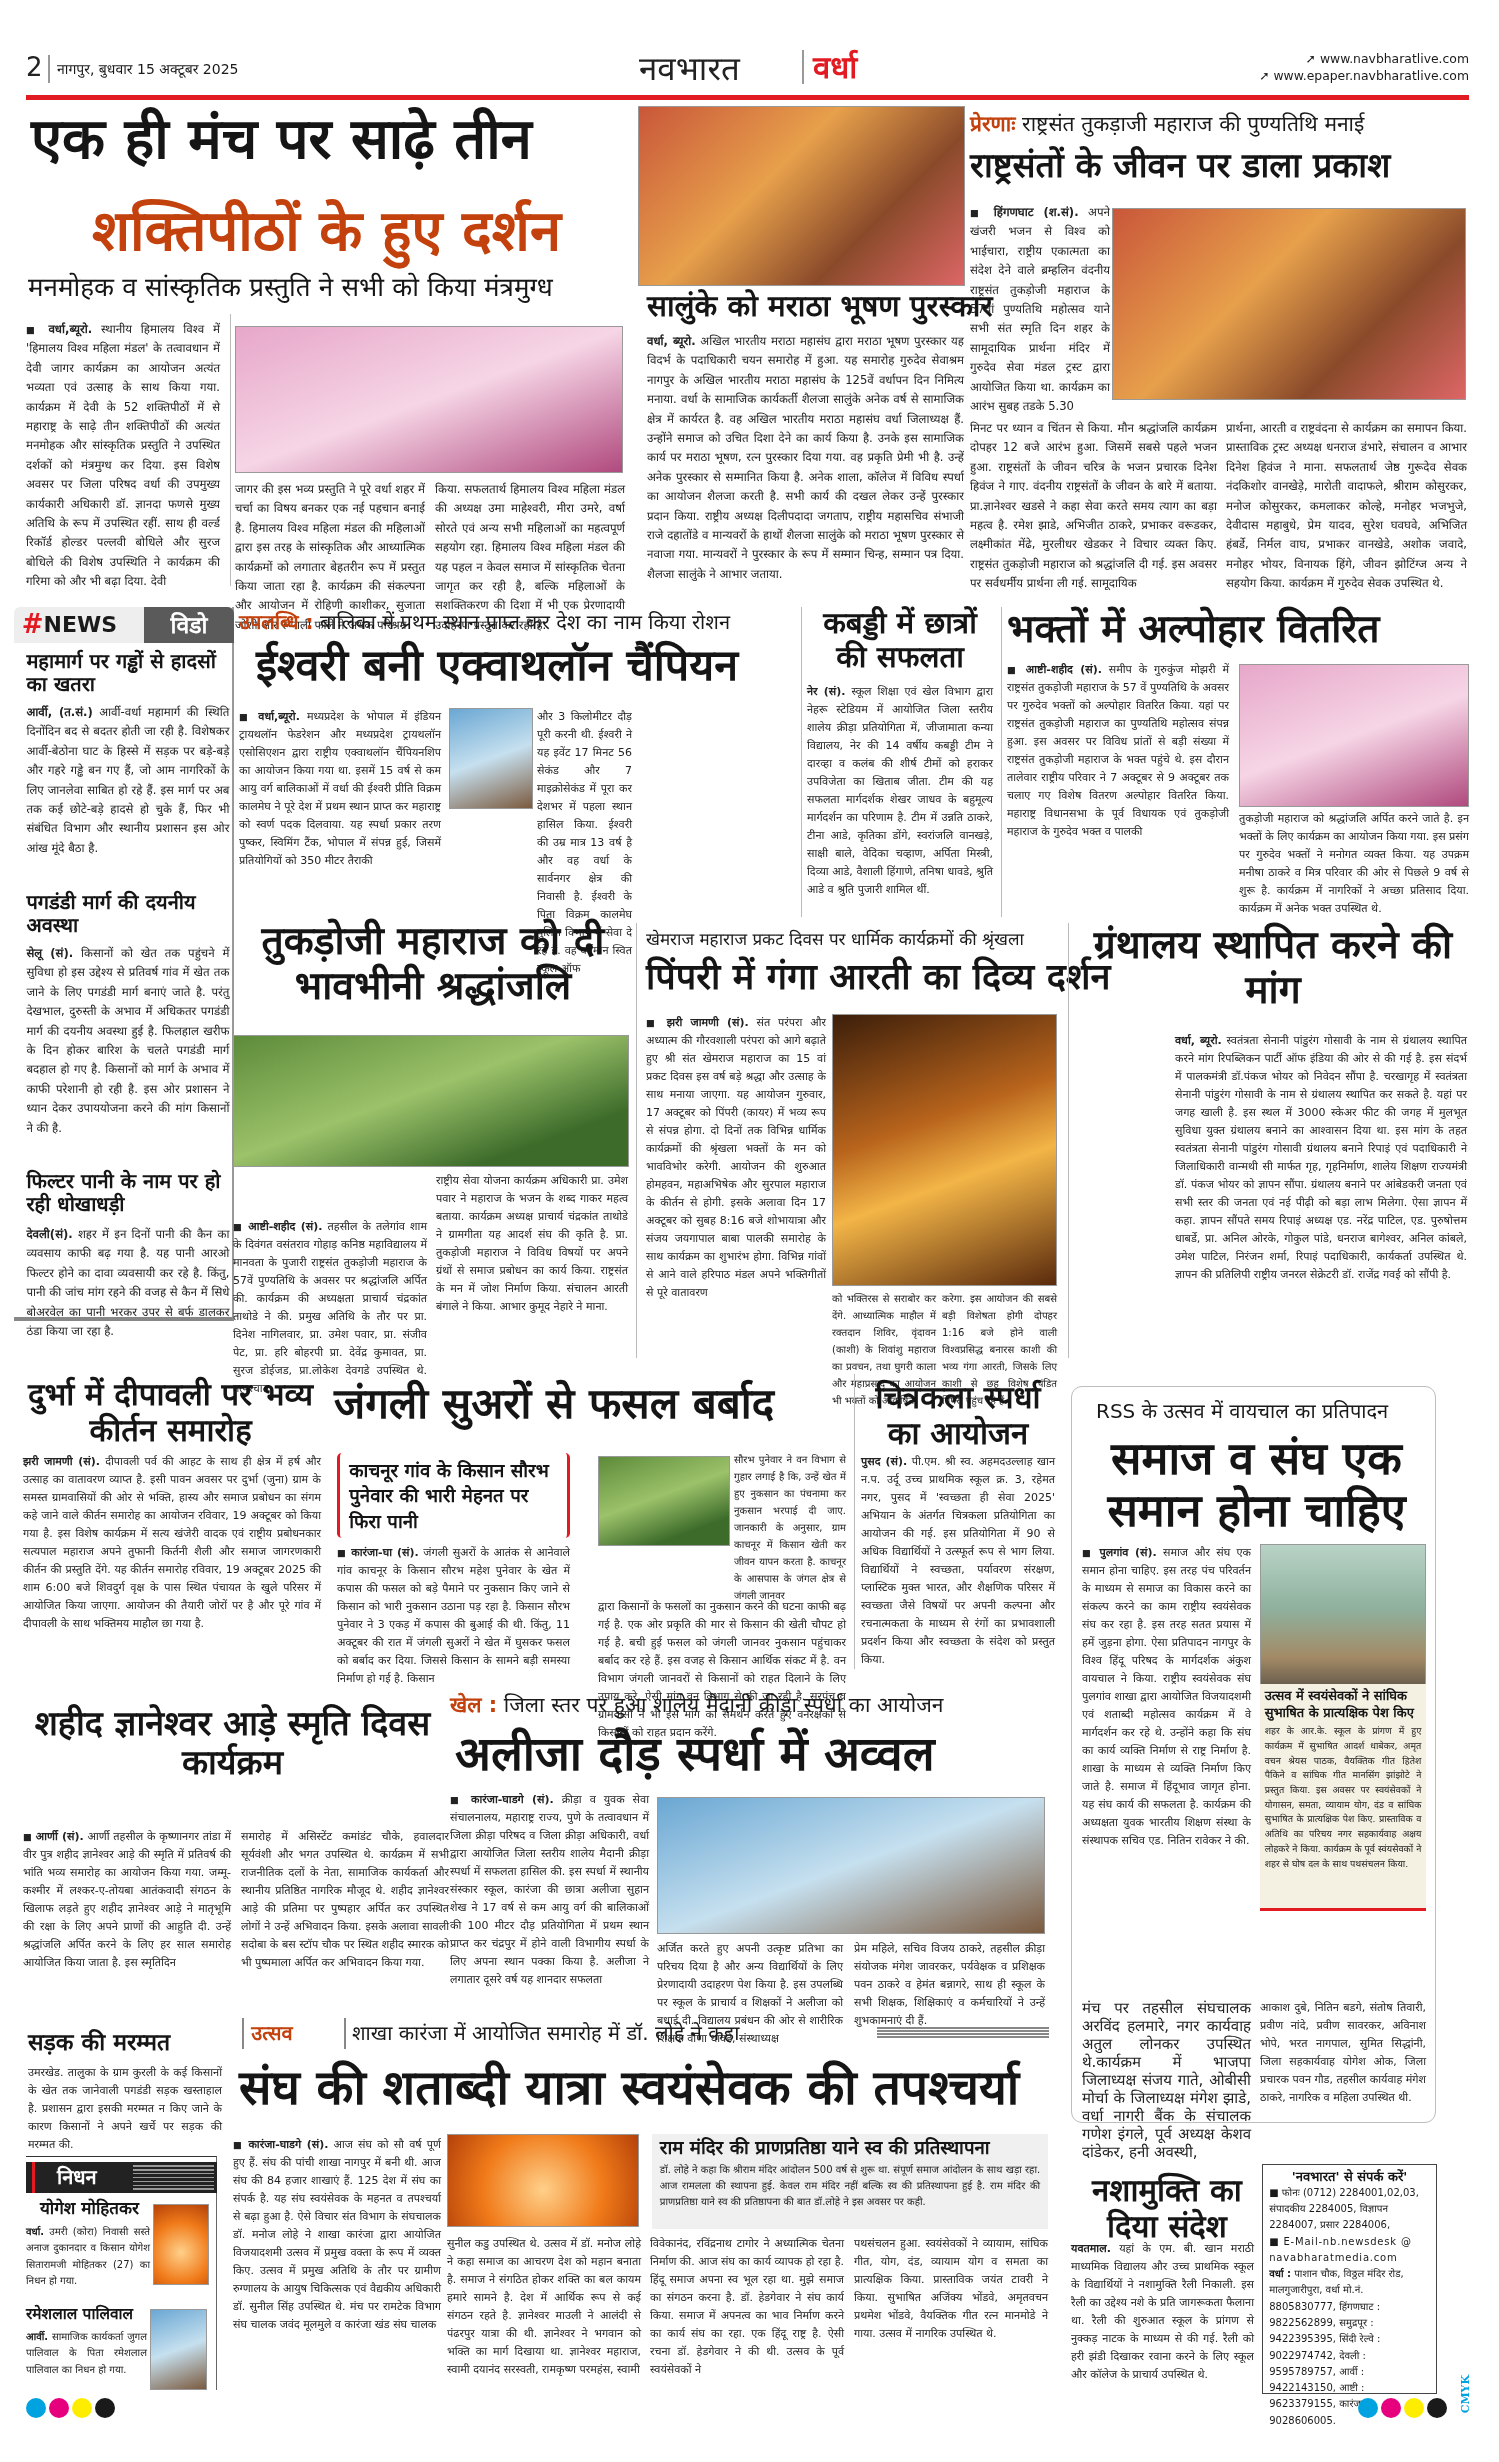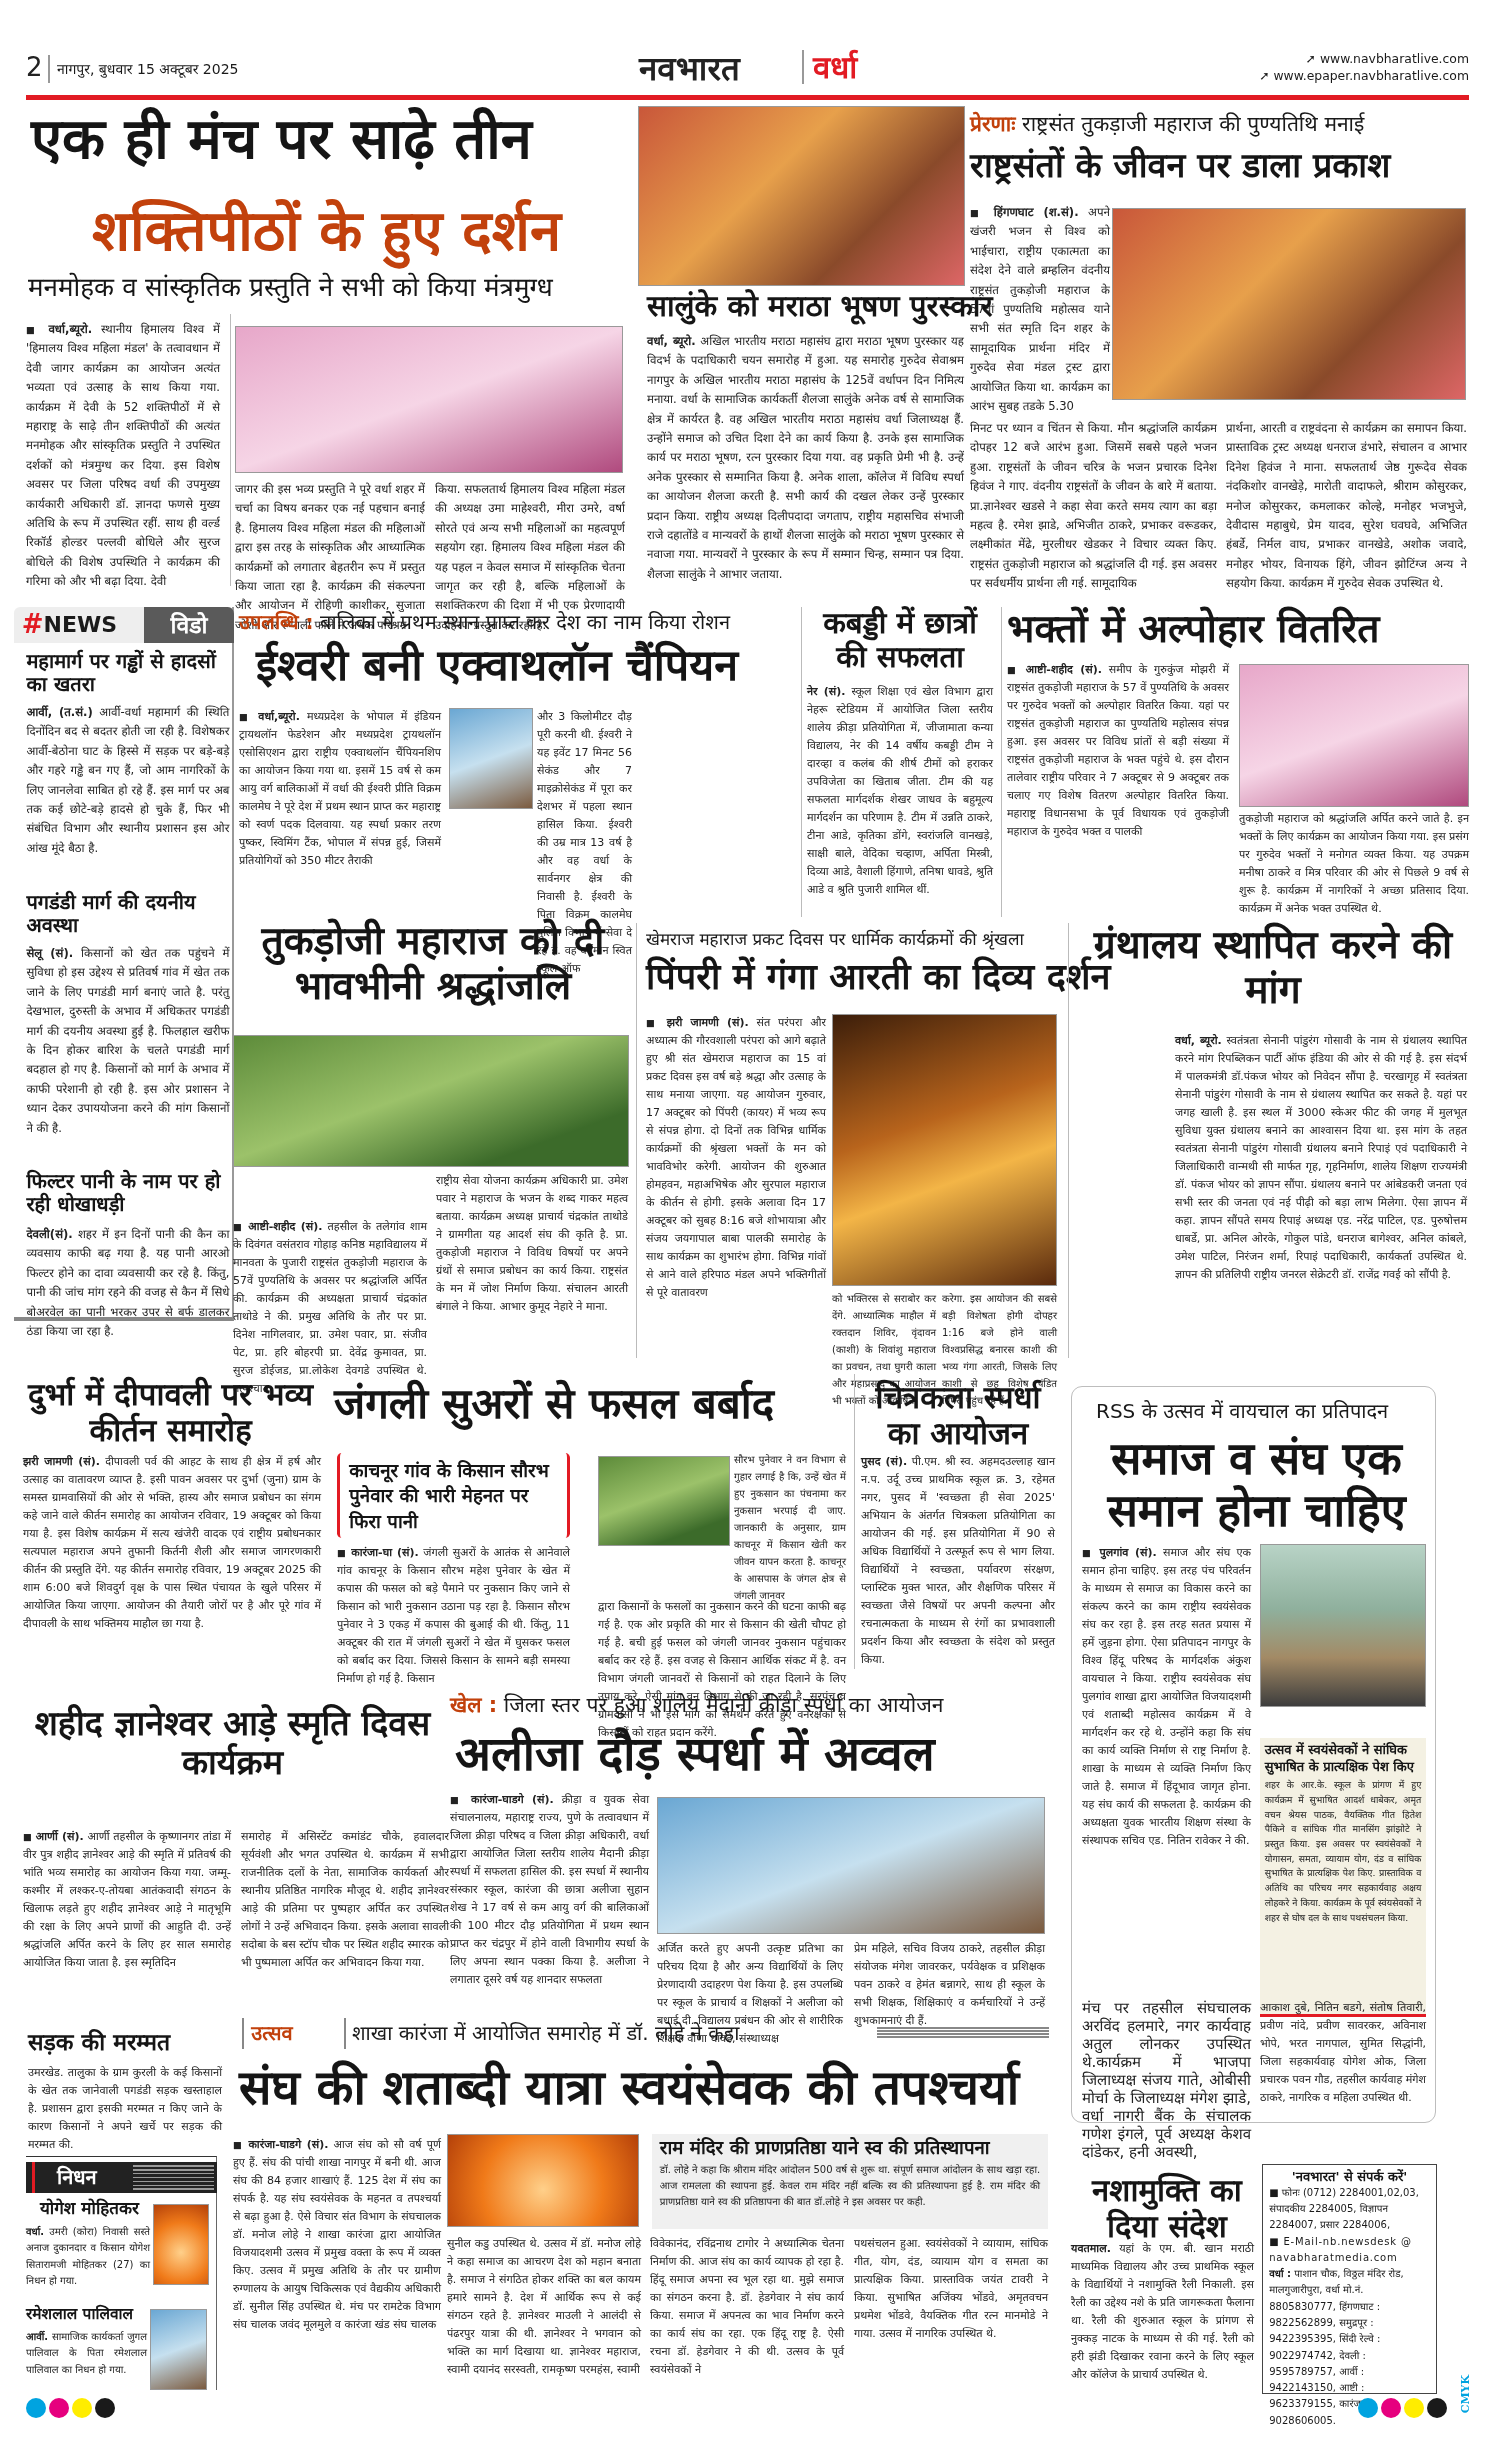--- a/index.html
+++ b/index.html
@@ -23,21 +23,21 @@
   .boxed { border: 1.6px solid #bdbdbd; border-radius: 11px; }
   .dot { width: 20px; height: 20px; border-radius: 50%; display: inline-block; margin-right: 3.1px; }
 </style>
 </head>
 <body>
 
 <div class="abs" style="left:26px;top:47px;width:1443px;height:51px;">
   <span class="abs sans" style="left:0;top:4.7px;font-size:26px;color:#222;">2</span>
   <span class="abs" style="left:22px;top:7.8px;width:1.6px;height:28px;background:#999;"></span>
   <span class="abs sans" style="left:31px;top:12.4px;font-size:14px;">नागपुर, बुधवार 15 अक्टूबर 2025</span>
-  <span class="abs sans" style="left:613px;top:-1.6px;font-size:33px;font-weight:bold;color:#222;">नवभारत</span>
+  <span class="abs sans" style="left:613px;top:-1.6px;font-size:33px;font-weight:normal;color:#222;">नवभारत</span>
   <span class="abs" style="left:776px;top:3.1px;width:1.6px;height:34px;background:#999;"></span>
   <span class="abs sans" style="left:787px;top:-1.6px;font-size:31px;font-weight:bold;color:#e21b23;">वर्धा</span>
   <div class="abs" style="right:0;top:3.1px;text-align:right;font-size:12.4px;line-height:17px;">
     <div><span>➚ </span><span>www.navbharatlive.com</span></div>
     <div><span>➚ </span><span>www.epaper.navbharatlive.com</span></div>
   </div>
 </div>
 <div class="abs" style="left:26px;top:95px;width:1443px;height:4.7px;background:#e21b23;"></div>
 
 <div class="abs hl" style="left:31px;top:107px;font-size:56px;">एक ही मंच पर साढ़े तीन</div>
@@ -169,21 +169,21 @@
 </div>
 
 <div class="abs boxed" style="left:1071px;top:1386px;width:365px;height:737px;"></div>
 <div class="abs" style="left:1096px;top:1397px;font-size:20px;">RSS के उत्सव में वायचाल का प्रतिपादन</div>
 <div class="abs hl" style="left:1086px;top:1433px;width:341px;font-size:45px;text-align:center;">समाज व संघ एक समान होना चाहिए</div>
 <div class="abs body-text" style="left:1082px;top:1544px;width:169px;font-size:11px;line-height:18px;">
   <span class="dateline bullet">पुलगांव (सं).</span>
   <span>समाज और संघ एक समान होना चाहिए. इस तरह पंच परिवर्तन के माध्यम से समाज का विकास करने का संकल्प करने का काम राष्ट्रीय स्वयंसेवक संघ कर रहा है. इस तरह सतत प्रयास में हमें जुड़ना होगा. ऐसा प्रतिपादन नागपुर के विश्व हिंदू परिषद के मार्गदर्शक अंकुश वायचाल ने किया. राष्ट्रीय स्वयंसेवक संघ पुलगांव शाखा द्वारा आयोजित विजयादशमी एवं शताब्दी महोत्सव कार्यक्रम में वे मार्गदर्शन कर रहे थे. उन्होंने कहा कि संघ का कार्य व्यक्ति निर्माण से राष्ट्र निर्माण है. शाखा के माध्यम से व्यक्ति निर्माण किए जाते है. समाज में हिंदूभाव जागृत होना. यह संघ कार्य की सफलता है. कार्यक्रम की अध्यक्षता युवक भारतीय शिक्षण संस्था के संस्थापक सचिव एड. नितिन रावेकर ने की.</span>
 </div>
 <div class="abs photo rss" style="left:1260px;top:1544px;width:166px;height:163px;"></div>
-<div class="abs" style="left:1260px;top:1738px;width:166px;height:279px;background:#f4f1e3;border-bottom:3.1px solid #e21b23;padding:3.1px 4.7px;">
+<div class="abs" style="left:1260px;top:1684px;width:166px;height:227px;background:#f4f1e3;border-bottom:3.1px solid #e21b23;padding:3.1px 4.7px;">
   <div class="hl" style="font-size:13px;line-height:17px;">उत्सव में स्वयंसेवकों ने सांघिक सुभाषित के प्रात्यक्षिक पेश किए</div>
   <div class="body-text" style="font-size:9.3px;line-height:14.7px;margin-top:3.1px;">शहर के आर.के. स्कूल के प्रांगण में हुए कार्यक्रम में सुभाषित आदर्श धाबेकर, अमृत वचन श्रेयस पाठक, वैयक्तिक गीत हितेश पैकिने व सांघिक गीत मानसिंग झांझोटे ने प्रस्तुत किया. इस अवसर पर स्वयंसेवकों ने योगासन, समता, व्यायाम योग, दंड व सांघिक सुभाषित के प्रात्यक्षिक पेश किए. प्रास्ताविक व अतिथि का परिचय नगर सहकार्यवाह अक्षय लोहकरे ने किया. कार्यक्रम के पूर्व स्वंयसेवकों ने शहर से घोष दल के साथ पथसंचलन किया.</div>
 </div>
 <div class="abs body-text" style="left:1082px;top:1999px;width:169px;font-size:15px;line-height:18px;">मंच पर तहसील संघचालक अरविंद हलमारे, नगर कार्यवाह अतुल लोनकर उपस्थित थे.कार्यक्रम में भाजपा जिलाध्यक्ष संजय गाते, ओबीसी मोर्चा के जिलाध्यक्ष मंगेश झाडे, वर्धा नागरी बैंक के संचालक गणेश इंगले, पूर्व अध्यक्ष केशव दांडेकर, हनी अवस्थी,</div>
 <div class="abs body-text" style="left:1260px;top:1999px;width:166px;font-size:11px;line-height:18px;">आकाश दुबे, नितिन बडगे, संतोष तिवारी, प्रवीण नांदे, प्रवीण सावरकर, अविनाश भोपे, भरत नागपाल, सुमित सिद्धांनी, जिला सहकार्यवाह योगेश ओक, जिला प्रचारक पवन गौड, तहसील कार्यवाह मंगेश ठाकरे, नागरिक व महिला उपस्थित थी.</div>
 
 <div class="abs hl" style="left:23px;top:1704px;width:419px;font-size:34px;text-align:center;">शहीद ज्ञानेश्वर आड़े स्मृति दिवस कार्यक्रम</div>
 <div class="abs body-text" style="left:23px;top:1828px;width:208px;font-size:11px;line-height:18px;">
   <span class="dateline bullet">आर्णी (सं).</span>
   <span>आर्णी तहसील के कृष्णानगर तांडा में वीर पुत्र शहीद ज्ञानेश्वर आड़े की स्मृति में प्रतिवर्ष की भांति भव्य समारोह का आयोजन किया गया. जम्मू-कश्मीर में लश्कर-ए-तोयबा आतंकवादी संगठन के खिलाफ लड़ते हुए शहीद ज्ञानेश्वर आड़े ने मातृभूमि की रक्षा के लिए अपने प्राणों की आहुति दी. उन्हें श्रद्धांजलि अर्पित करने के लिए हर साल समारोह आयोजित किया जाता है. इस स्मृतिदिन</span>

